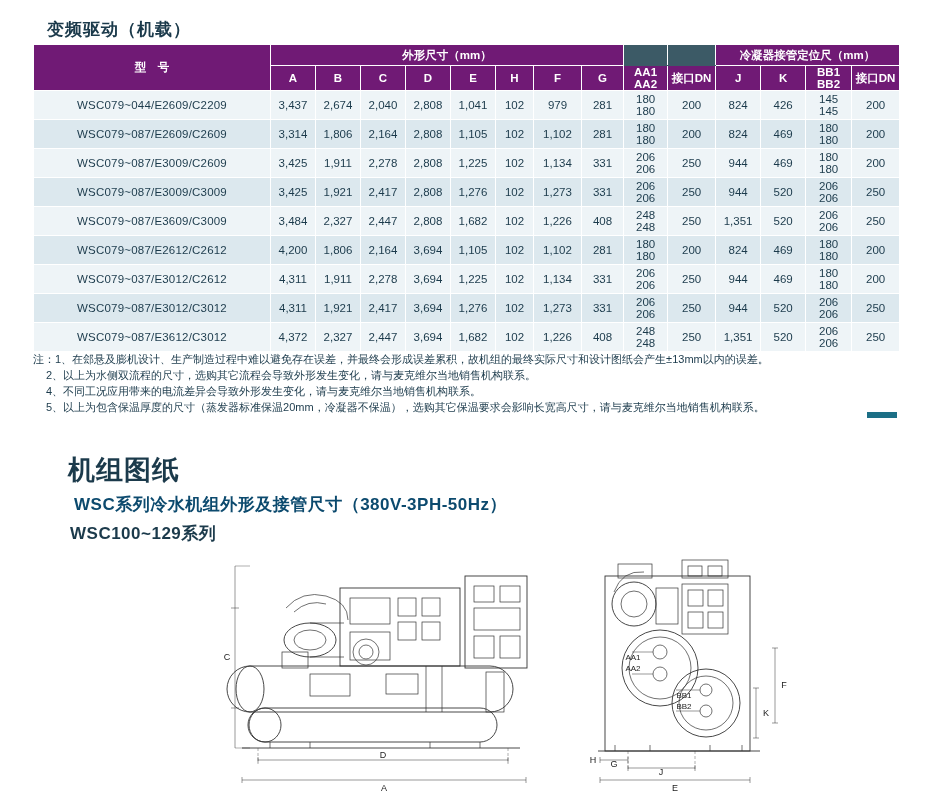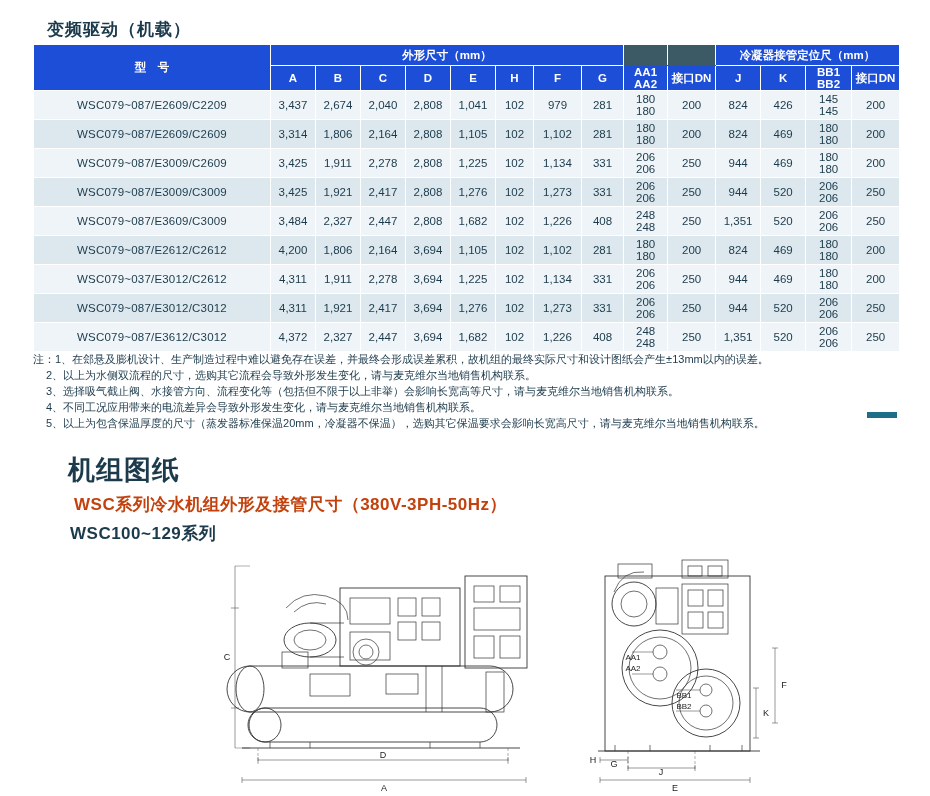--- a/index.html
+++ b/index.html
@@ -29,21 +29,21 @@
     font-size:11px;
     table-layout:fixed;
   }
   table.spec th,table.spec td{
     border:1px solid #ffffff;
     text-align:center;
     vertical-align:middle;
     padding:0;
   }
   table.spec thead th{
-    background:#1d4ed8;
+    background:#701a75;
     color:#ffffff;
     font-weight:bold;
     height:20px;
     font-size:11.5px;
   }
   table.spec thead th.tall{height:22px;}
   table.spec tbody td{
     height:28px;
     color:#1b3a4b;
     font-size:11.5px;
@@ -64,21 +64,21 @@
   
   .teal-bar{position:absolute;right:33px;top:412px;width:30px;height:6px;background:#1c6f86;}
 
   
   .big-title{
     position:absolute;left:68px;top:452px;
     font-size:27px;font-weight:bold;color:#1b3a4b;letter-spacing:1px;
   }
   .sub1{
     position:absolute;left:74px;top:493px;
-    font-size:17px;font-weight:bold;color:#c2410c;letter-spacing:.5px;
+    font-size:17px;font-weight:bold;color:#0c4a6e;letter-spacing:.5px;
   }
   .sub2{
     position:absolute;left:70px;top:522px;
     font-size:17px;font-weight:bold;color:#1b3a4b;letter-spacing:.5px;
   }
 
   .drawing{position:absolute;left:190px;top:548px;width:700px;height:248px;}
   .drawing svg{display:block;}
 </style>
 </head>
@@ -133,21 +133,21 @@
           <th class="tall">K</th>
           <th class="tall twoline">
             <span>BB1</span>
             <span>BB2</span>
           </th>
           <th class="tall">接口DN</th>
         </tr>
       </thead>
       <tbody>
         <tr>
-          <td class="model">WSC079~087/E2609/C2209</td>
+          <td class="model">WSC079~044/E2609/C2209</td>
           <td>3,437</td>
           <td>2,674</td>
           <td>2,040</td>
           <td>2,808</td>
           <td>1,041</td>
           <td>102</td>
           <td>979</td>
           <td>281</td>
           <td class="twoline">
             <span>180</span>
@@ -346,21 +346,20 @@
           </td>
           <td>250</td>
         </tr>
       </tbody>
     </table>
   </div>
 
   <div class="notes">
     <div class="nrow">注：1、在郐悬及膨机设计、生产制造过程中难以避免存在误差，并最终会形成误差累积，故机组的最终实际尺寸和设计图纸会产生±13mm以内的误差。</div>
     <div class="nrow" style="padding-left:13px">2、以上为水侧双流程的尺寸，选购其它流程会导致外形发生变化，请与麦克维尔当地销售机构联系。</div>
-    <div class="nrow" style="padding-left:13px">3、选择吸气截止阀、水接管方向、流程变化等（包括但不限于以上非举）会影响长宽高等尺寸，请与麦克维尔当地销售机构联系。</div>
     <div class="nrow" style="padding-left:13px">4、不同工况应用带来的电流差异会导致外形发生变化，请与麦克维尔当地销售机构联系。</div>
     <div class="nrow" style="padding-left:13px">5、以上为包含保温厚度的尺寸（蒸发器标准保温20mm，冷凝器不保温），选购其它保温要求会影响长宽高尺寸，请与麦克维尔当地销售机构联系。</div>
   </div>
 
   <div class="teal-bar"></div>
 
   <div class="big-title">机组图纸</div>
   <div class="sub1">WSC系列冷水机组外形及接管尺寸（380V-3PH-50Hz）</div>
   <div class="sub2">WSC100~129系列</div>
 

